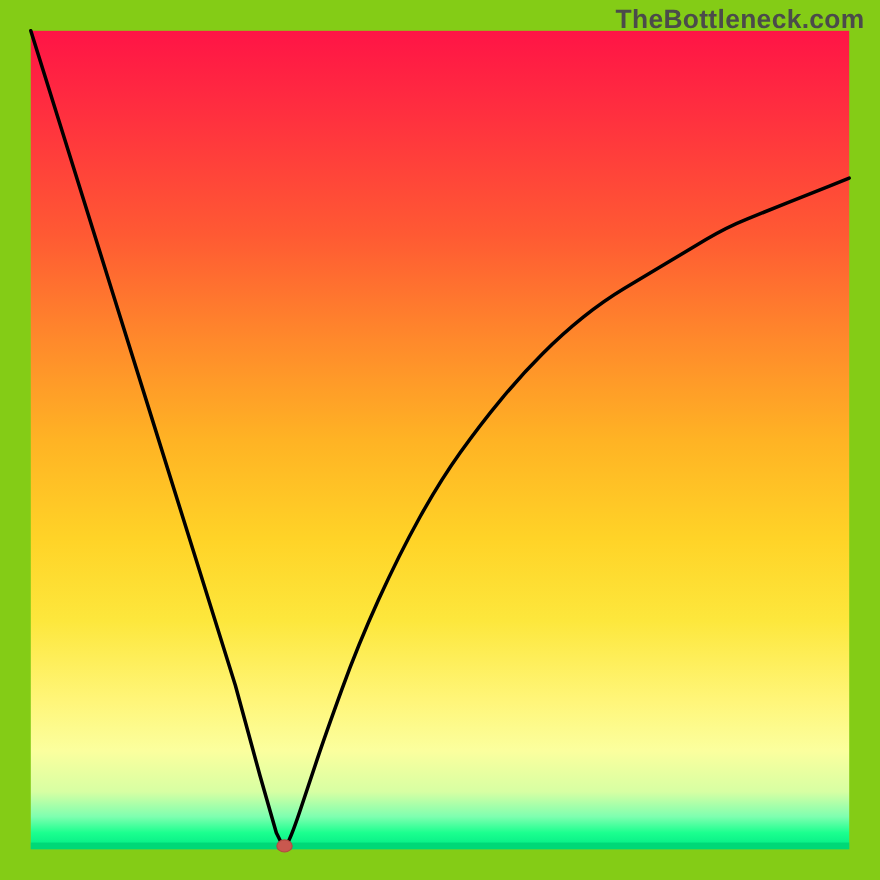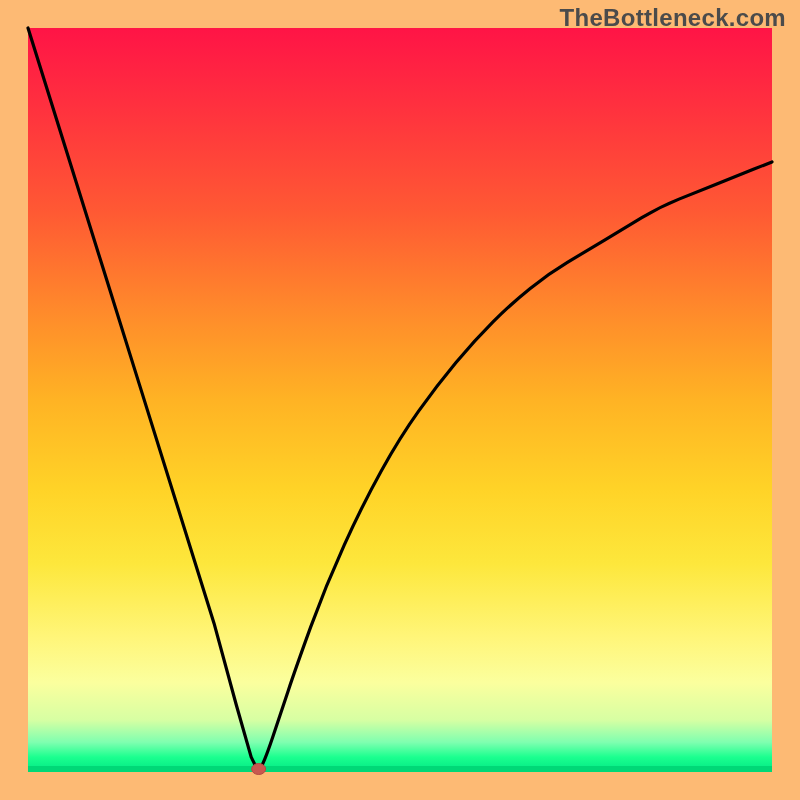--- a/index.html
+++ b/index.html
@@ -8,21 +8,21 @@
     width: 800px;
     height: 800px;
     background: #000;
     font-family: Arial, Helvetica, sans-serif;
     overflow: hidden;
   }
   .frame {
     position: relative;
     width: 800px;
     height: 800px;
-    background: #fdba74;
+    background: #84cc16;
   }
   .watermark {
     position: absolute;
     top: 4px;
     right: 14px;
     color: #4b4b4b;
     font-size: 24px;
     font-weight: 600;
     letter-spacing: 0.3px;
     user-select: none;

